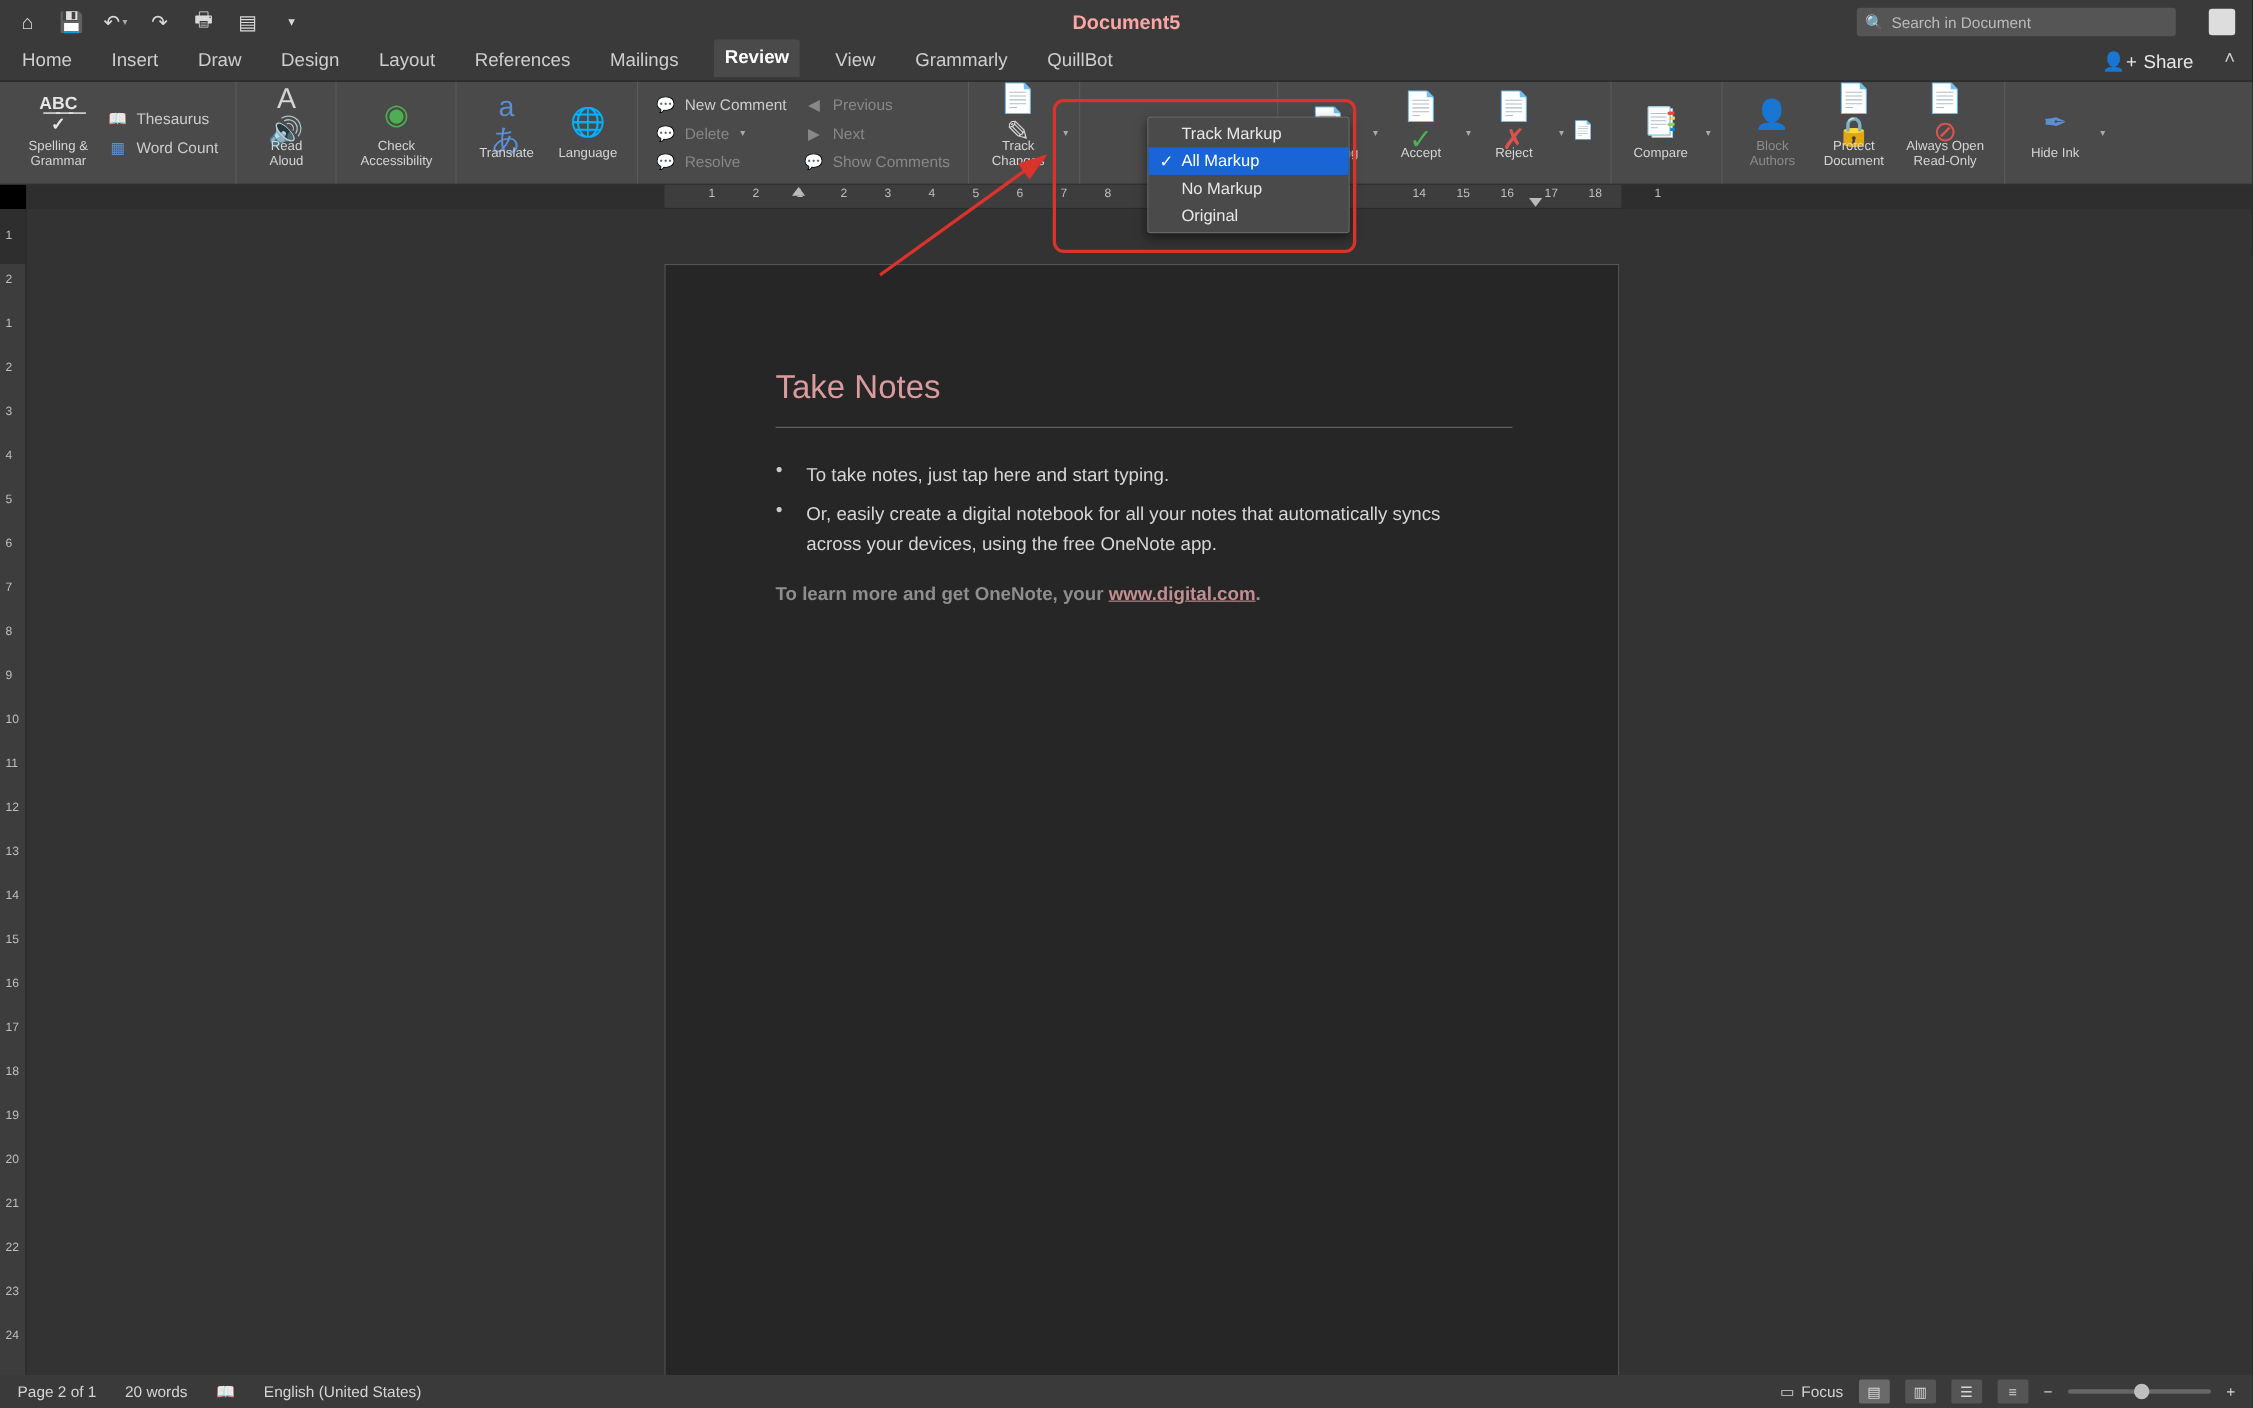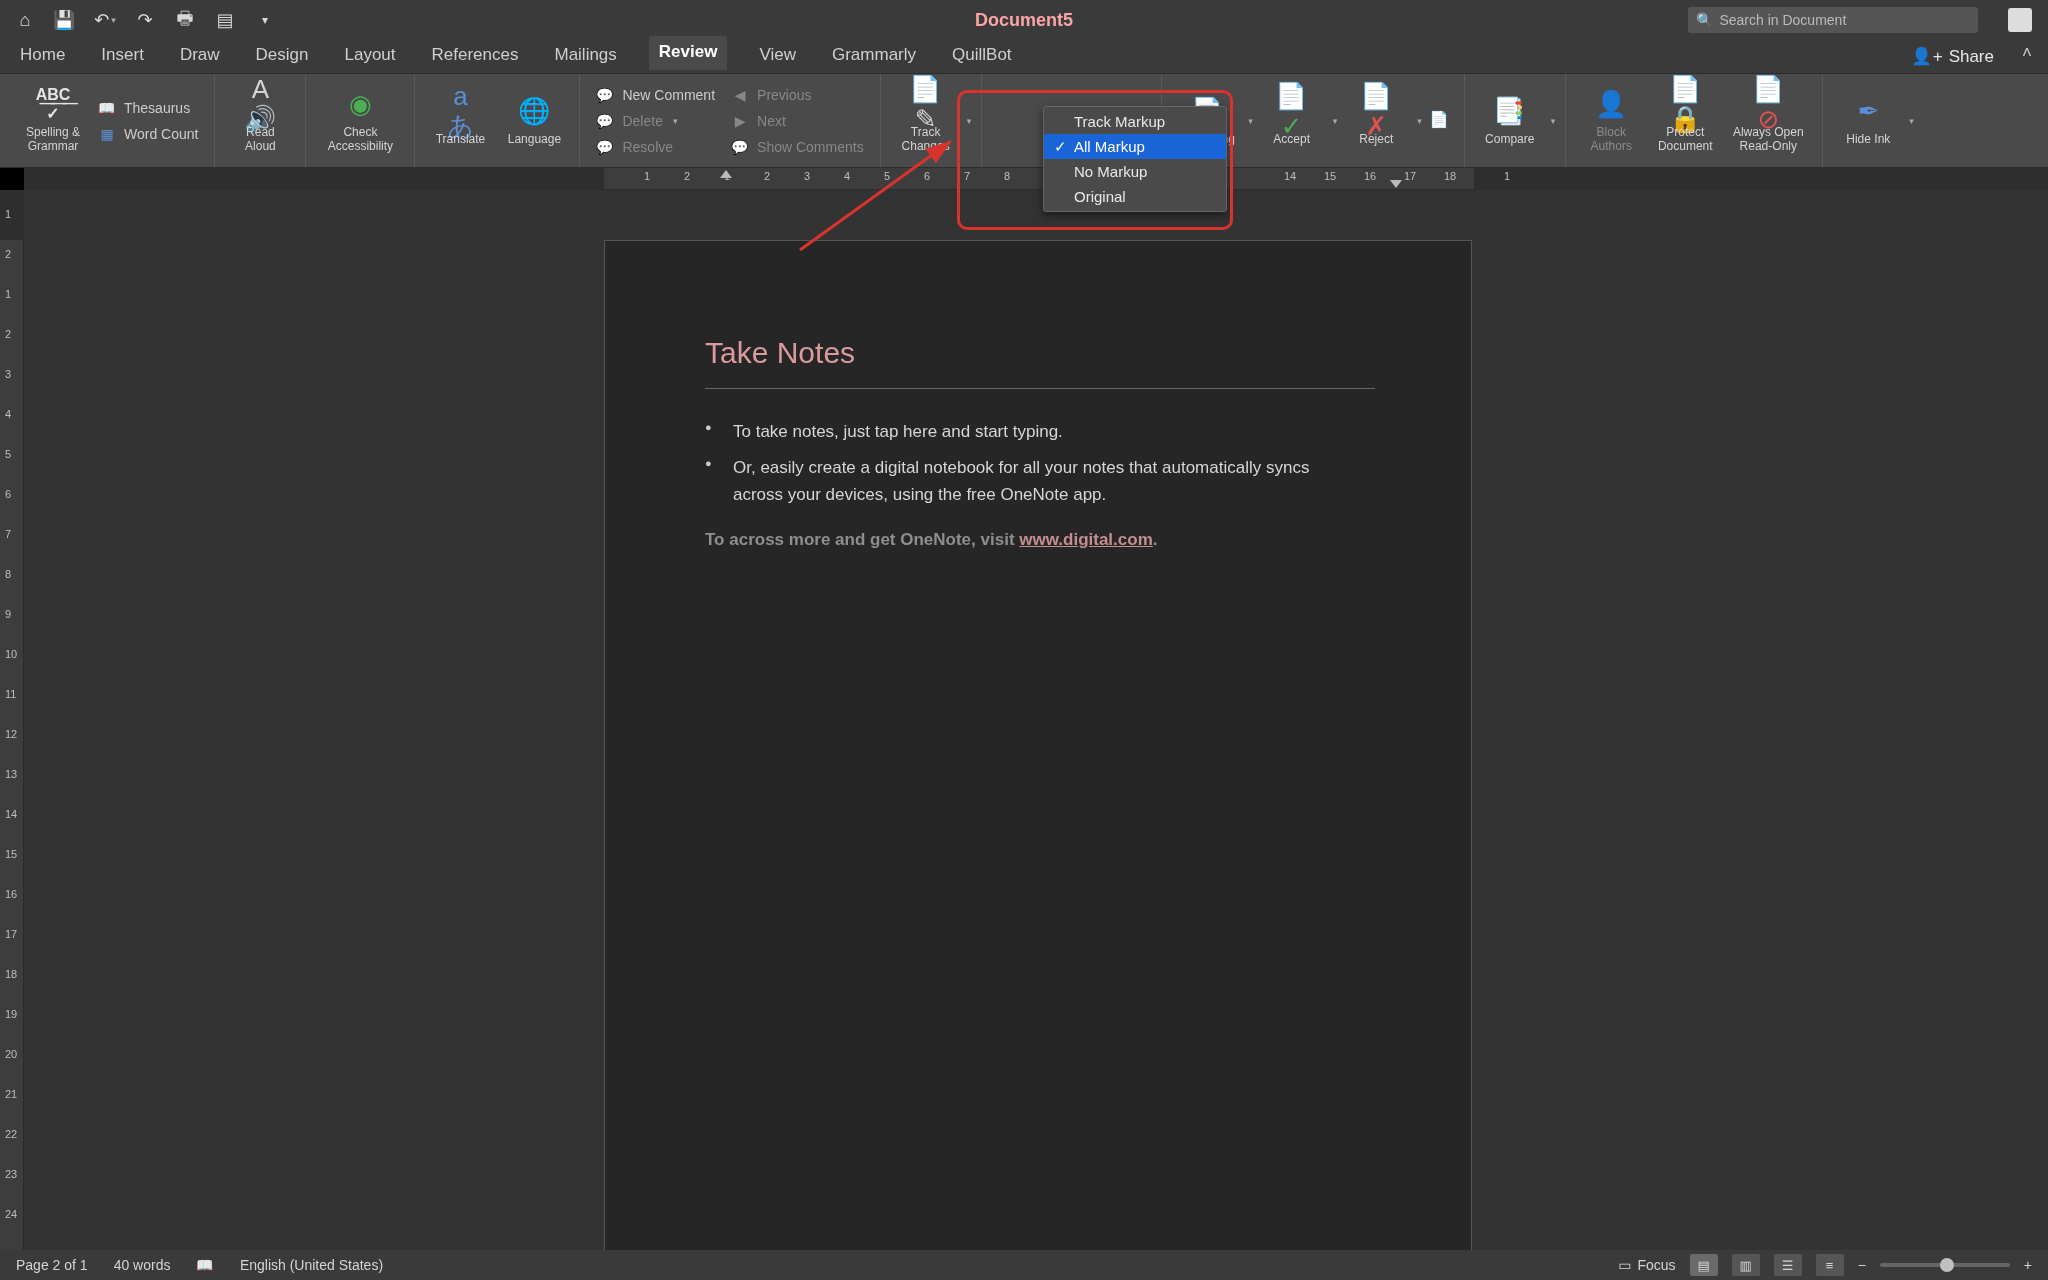--- a/index.html
+++ b/index.html
@@ -310,21 +310,21 @@
 
 <div class="canvas">
   <div class="page">
     <h2>Take Notes</h2>
     <hr>
     <ul>
       <li>To take notes, just tap here and start typing.</li>
       <li>Or, easily create a digital notebook for all your notes that automatically syncs across your devices, using the free OneNote app.</li>
     </ul>
     <p class="more">
-      <span>To across more and get OneNote, visit </span><a>www.digital.com</a><span>.</span>
+      <span>To learn more and get OneNote, your </span><a>www.digital.com</a><span>.</span>
     </p>
   </div>
 </div>
 
 <div class="markup-menu" style="left:1043px; top:106px; width:184px;">
   <div class="markup-item">Track Markup</div>
   <div class="markup-item selected"><span class="check">✓</span><span>All Markup</span></div>
   <div class="markup-item">No Markup</div>
   <div class="markup-item">Original</div>
 </div>
@@ -334,21 +334,21 @@
   <defs>
       <marker id="ah" markerWidth="10" markerHeight="10" refX="8" refY="3" orient="auto">
         <path d="M0,0 L0,6 L9,3 z" fill="#d9332b"></path>
       </marker>
     </defs>
   <line x1="10" y1="120" x2="160" y2="12" stroke="#d9332b" stroke-width="3" marker-end="url(#ah)"></line>
 </svg>
 
 <div class="status">
   <span>Page 2 of 1</span>
-  <span>40 words</span>
+  <span>20 words</span>
   <span>📖</span>
   <span>English (United States)</span>
   <div class="right">
     <span style="display:flex;align-items:center;gap:6px;">
         <span>▭</span>
         <span>Focus</span>
       </span>
     <div class="viewbtn active">▤</div>
     <div class="viewbtn">▥</div>
     <div class="viewbtn">☰</div>

